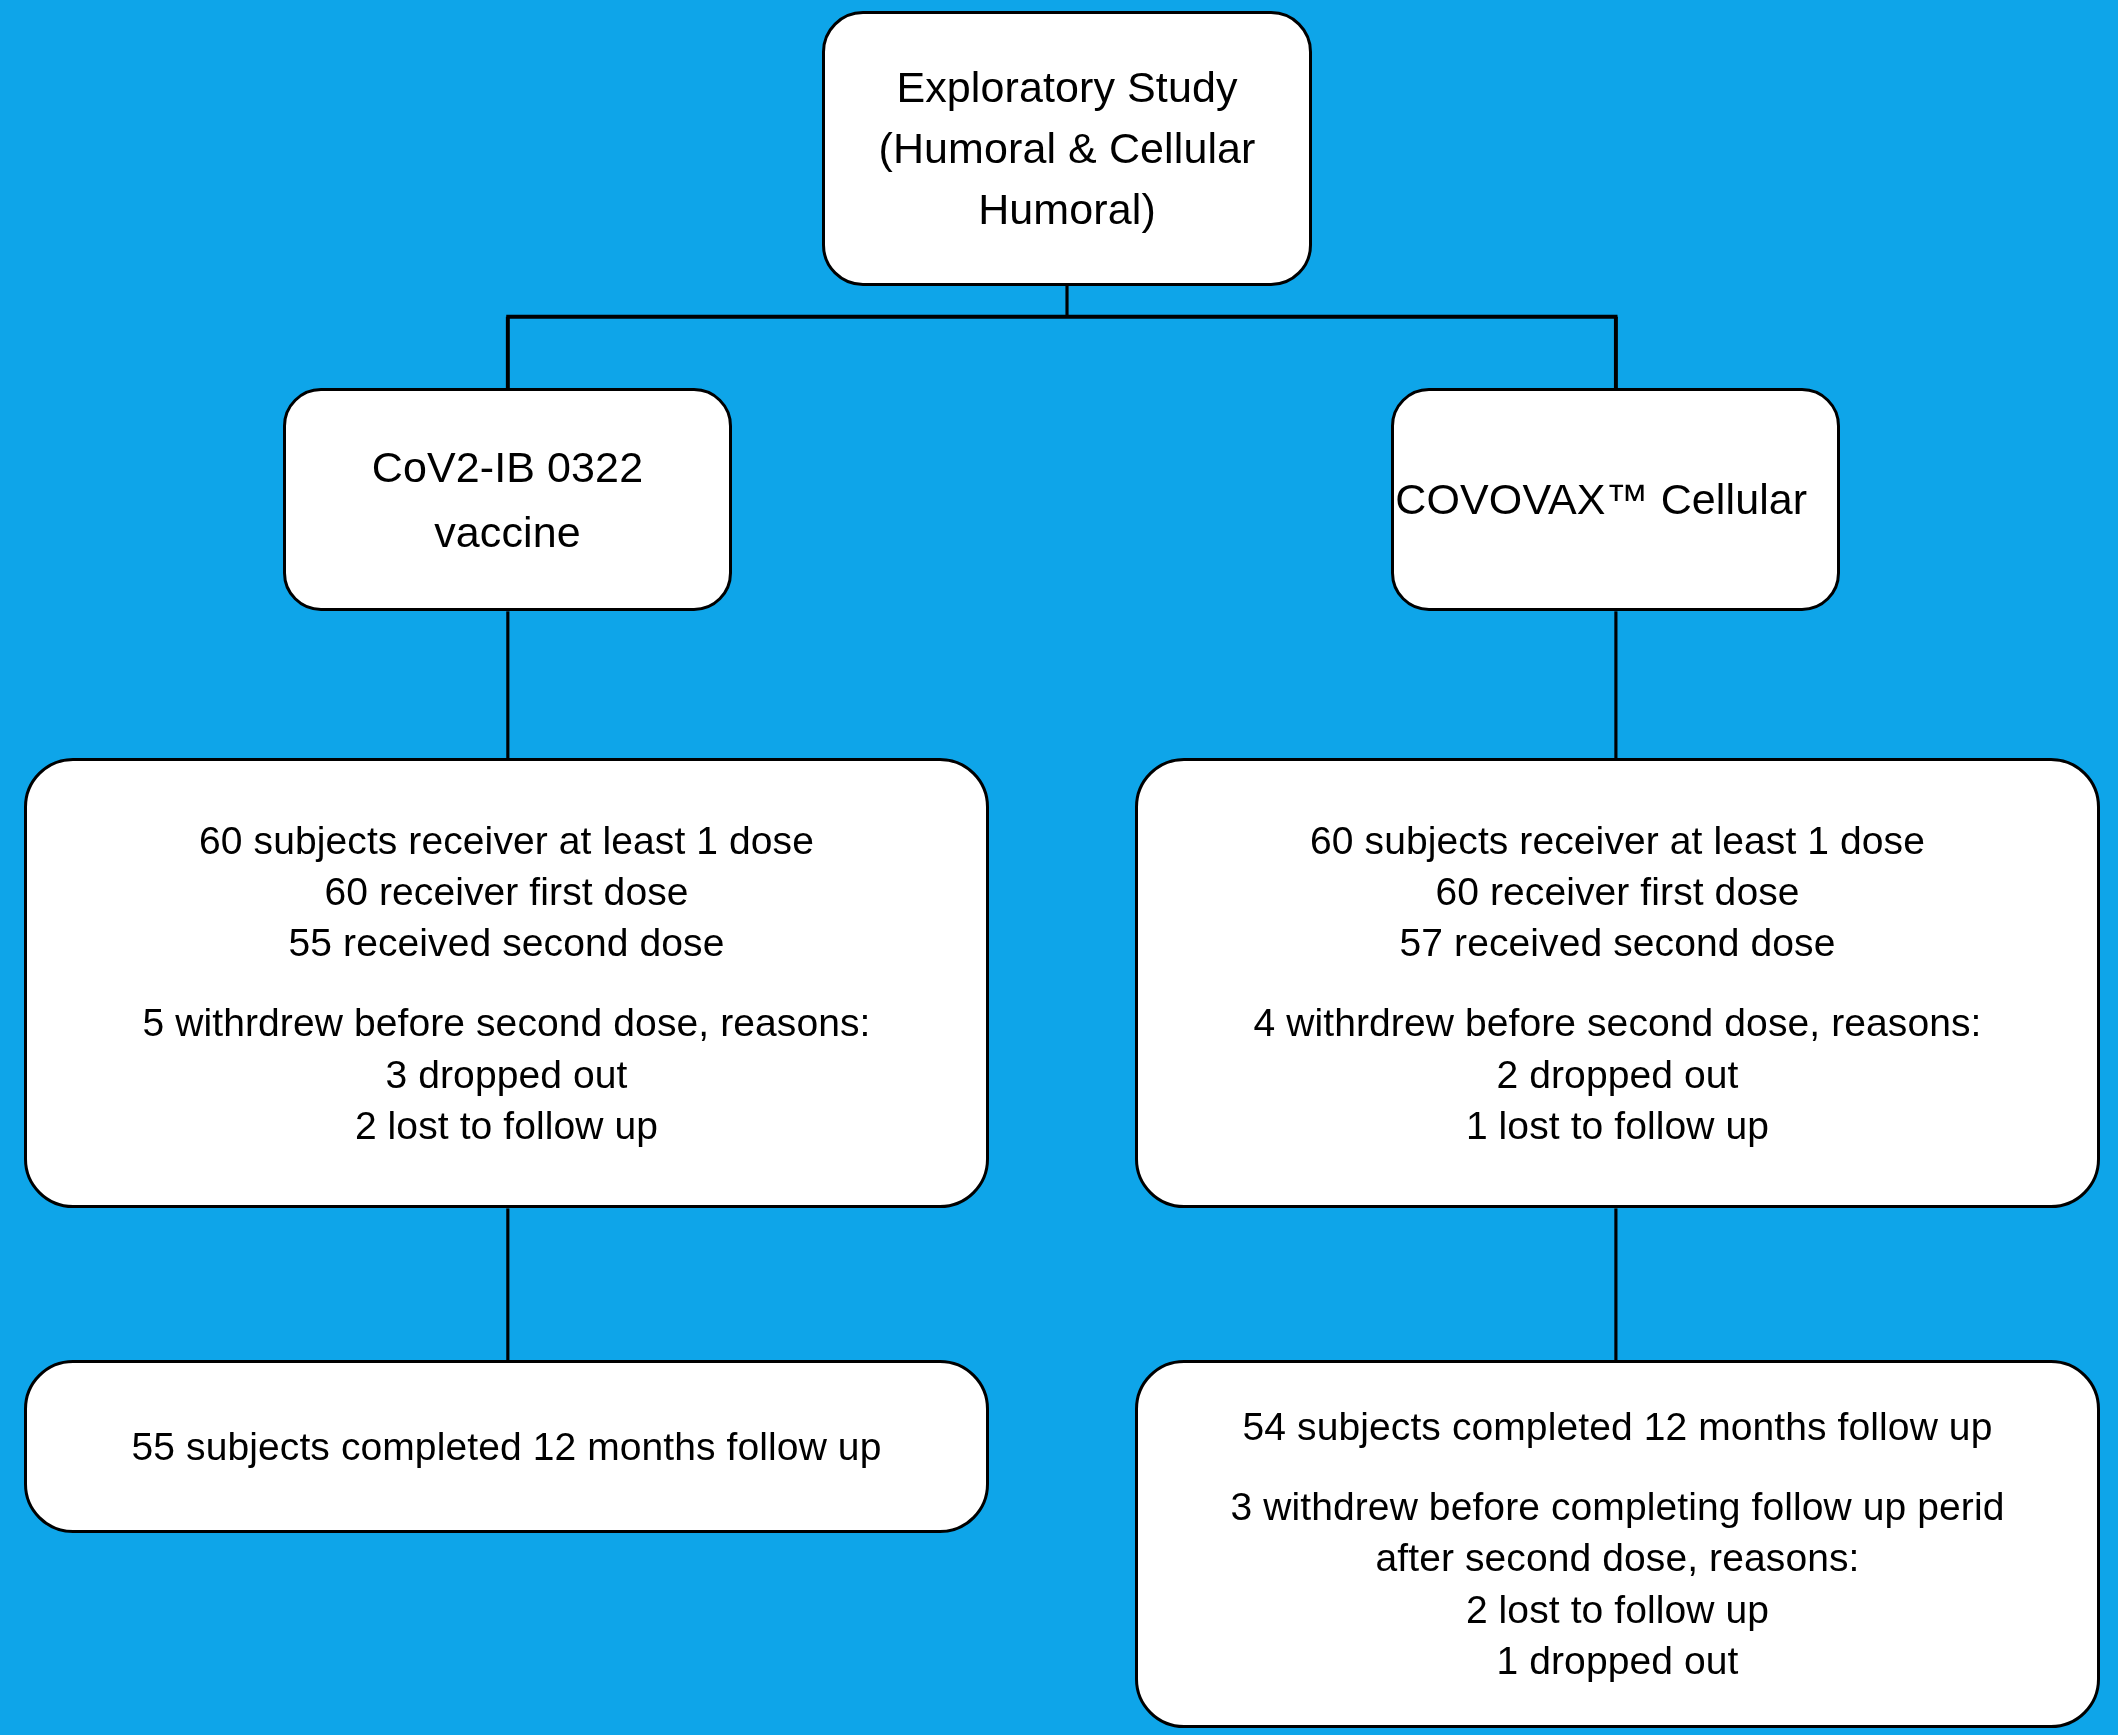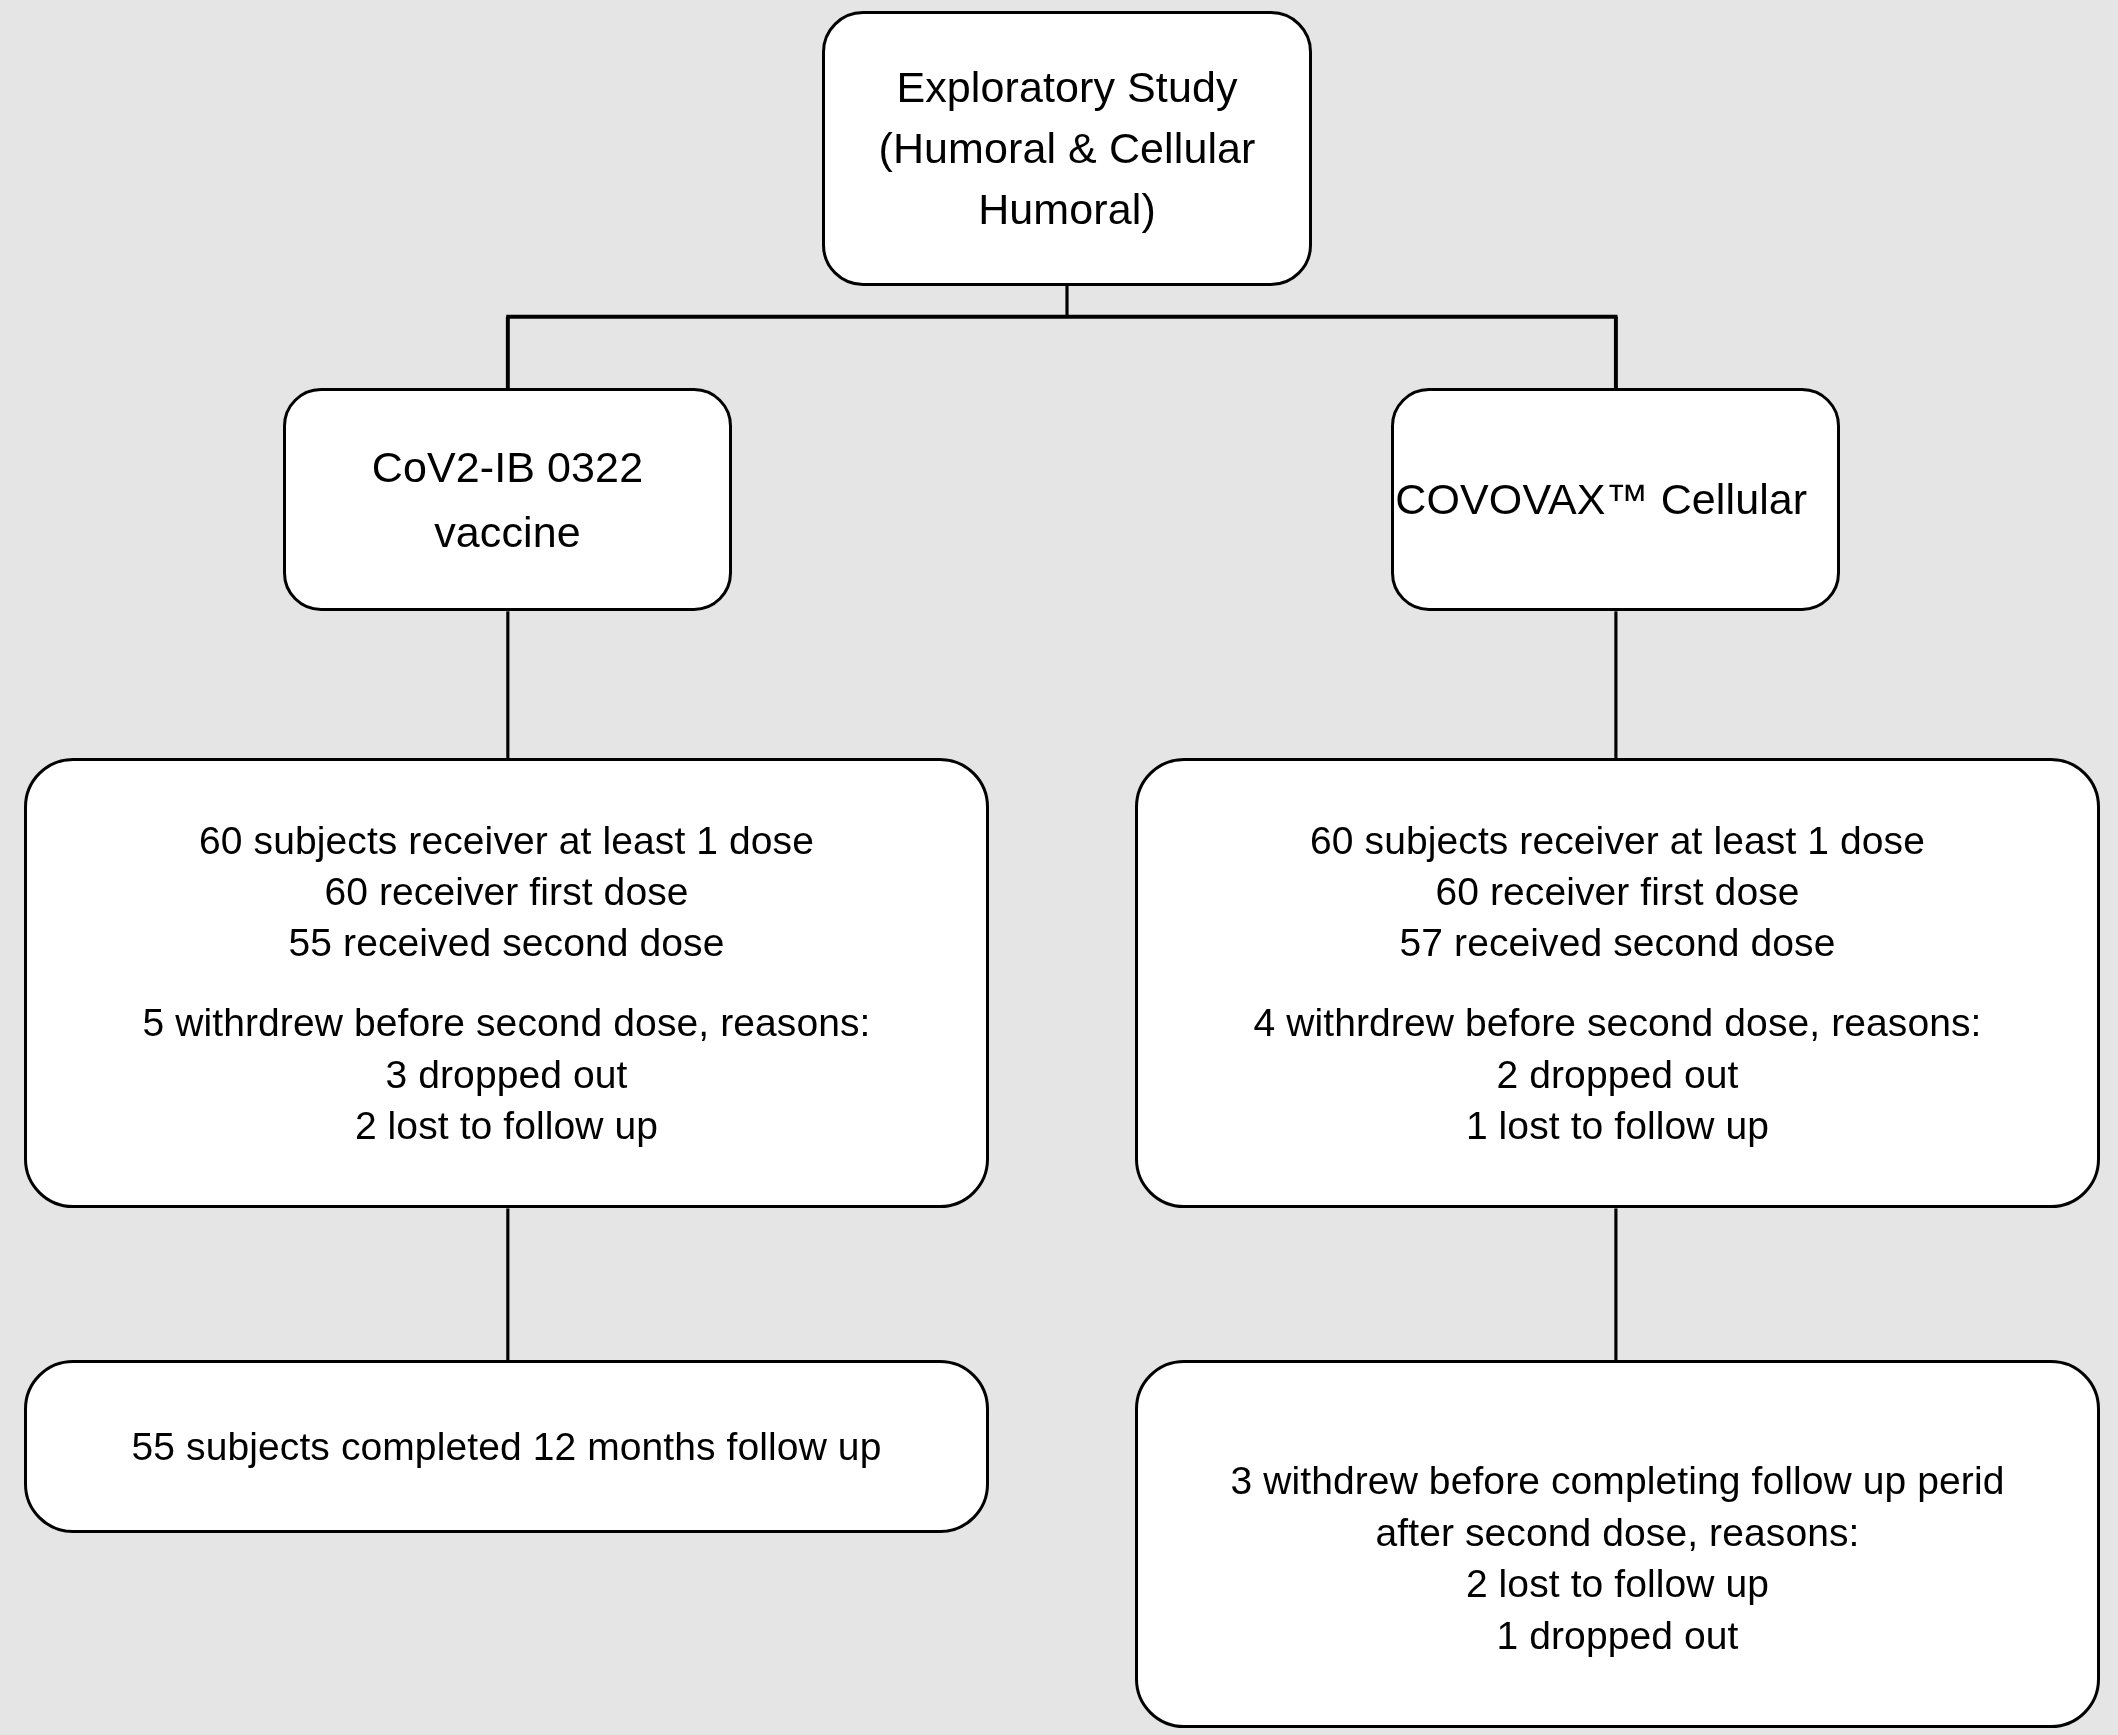--- a/index.html
+++ b/index.html
@@ -4,21 +4,21 @@
 <style>
   html, body {
     margin: 0;
     padding: 0;
     background: #ffffff;
   }
   #flowchart-root {
     position: relative;
     width: 2119px;
     height: 1736px;
-    background: #e5e5e5;
+    background: #0ea5e9;
     font-family: "Liberation Sans", sans-serif;
     color: #000000;
     overflow: hidden;
   }
   #connector-layer {
     position: absolute;
     left: 0;
     top: 0;
     width: 2119px;
     height: 1736px;
@@ -171,20 +171,21 @@
     <div class="node-text">4 withrdrew before second dose, reasons:</div>
     <div class="node-text">2 dropped out</div>
     <div class="node-text">1 lost to follow up</div>
   </div>
 
   <div class="node-box" id="node-followup-left">
     <div class="node-text">55 subjects completed 12 months follow up</div>
   </div>
 
   <div class="node-box" id="node-followup-right">
+    <div class="node-text">54 subjects completed 12 months follow up</div>
     <div class="node-text blank-line"></div>
     <div class="node-text">3 withdrew before completing follow up perid</div>
     <div class="node-text">after second dose, reasons:</div>
     <div class="node-text">2 lost to follow up</div>
     <div class="node-text">1 dropped out</div>
   </div>
 
 </div>
 
 

